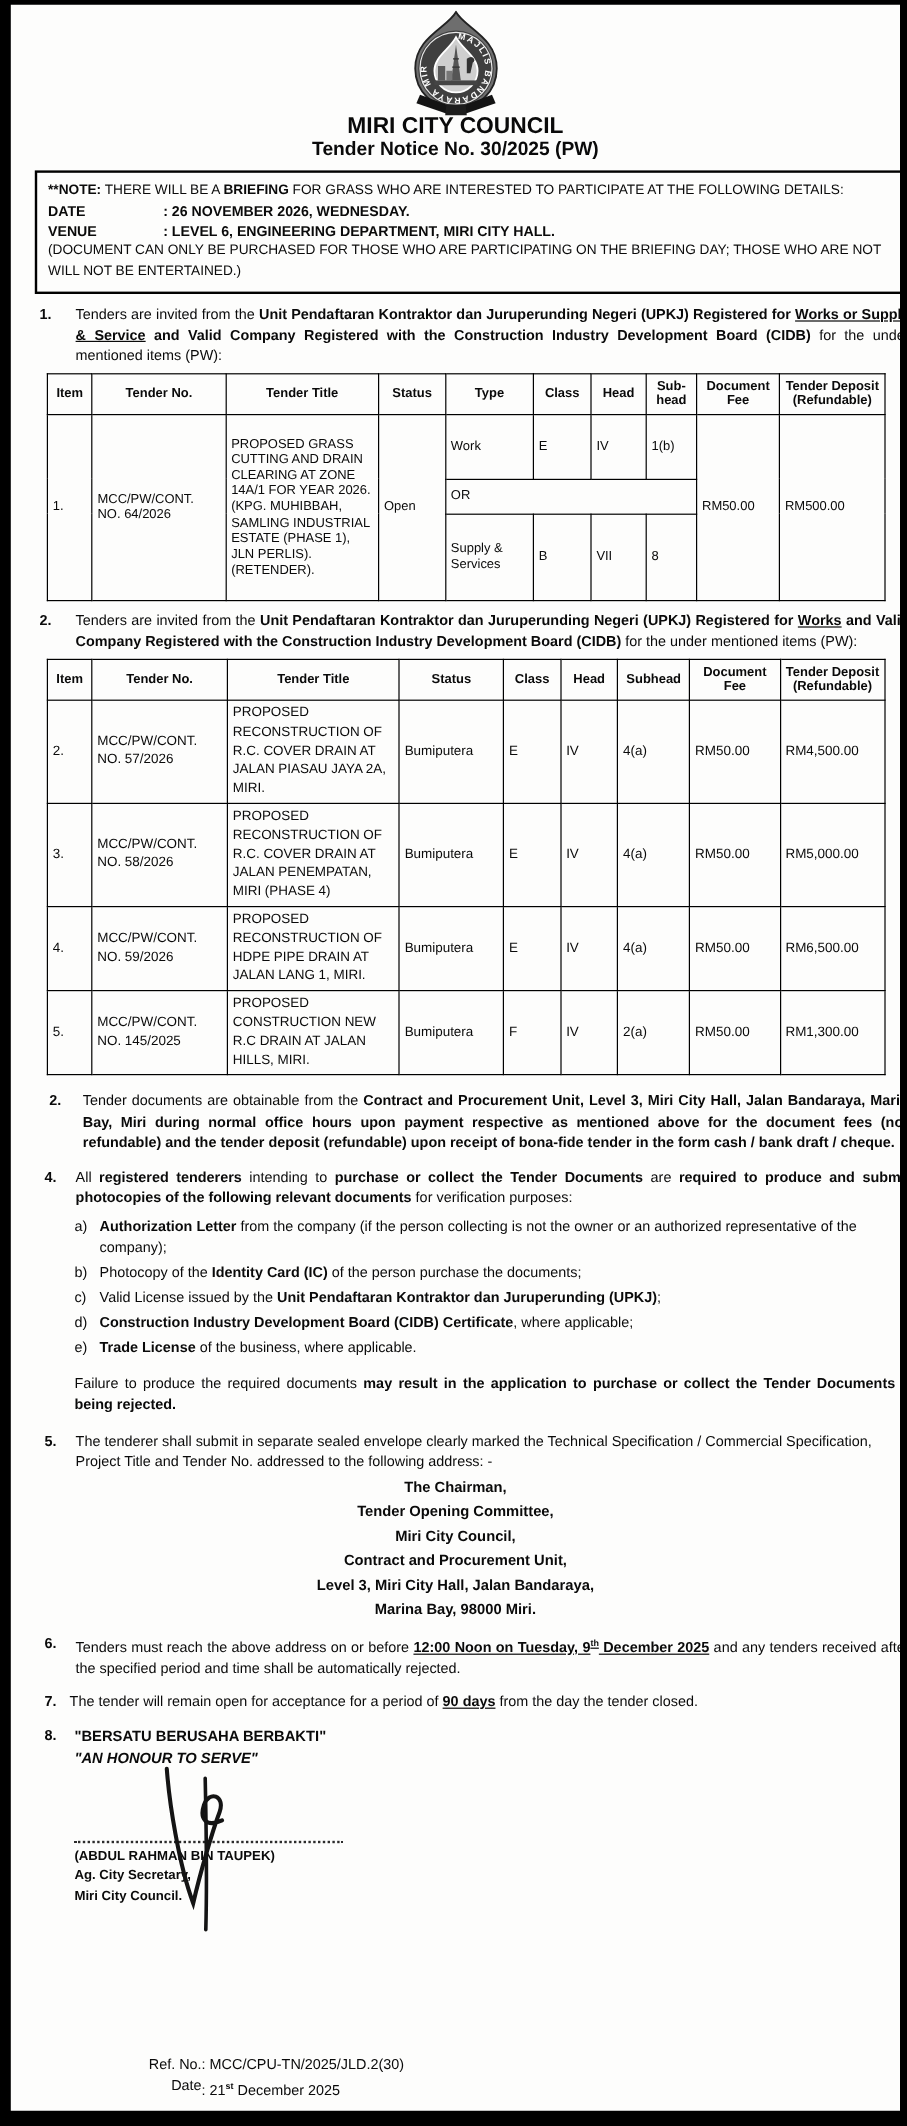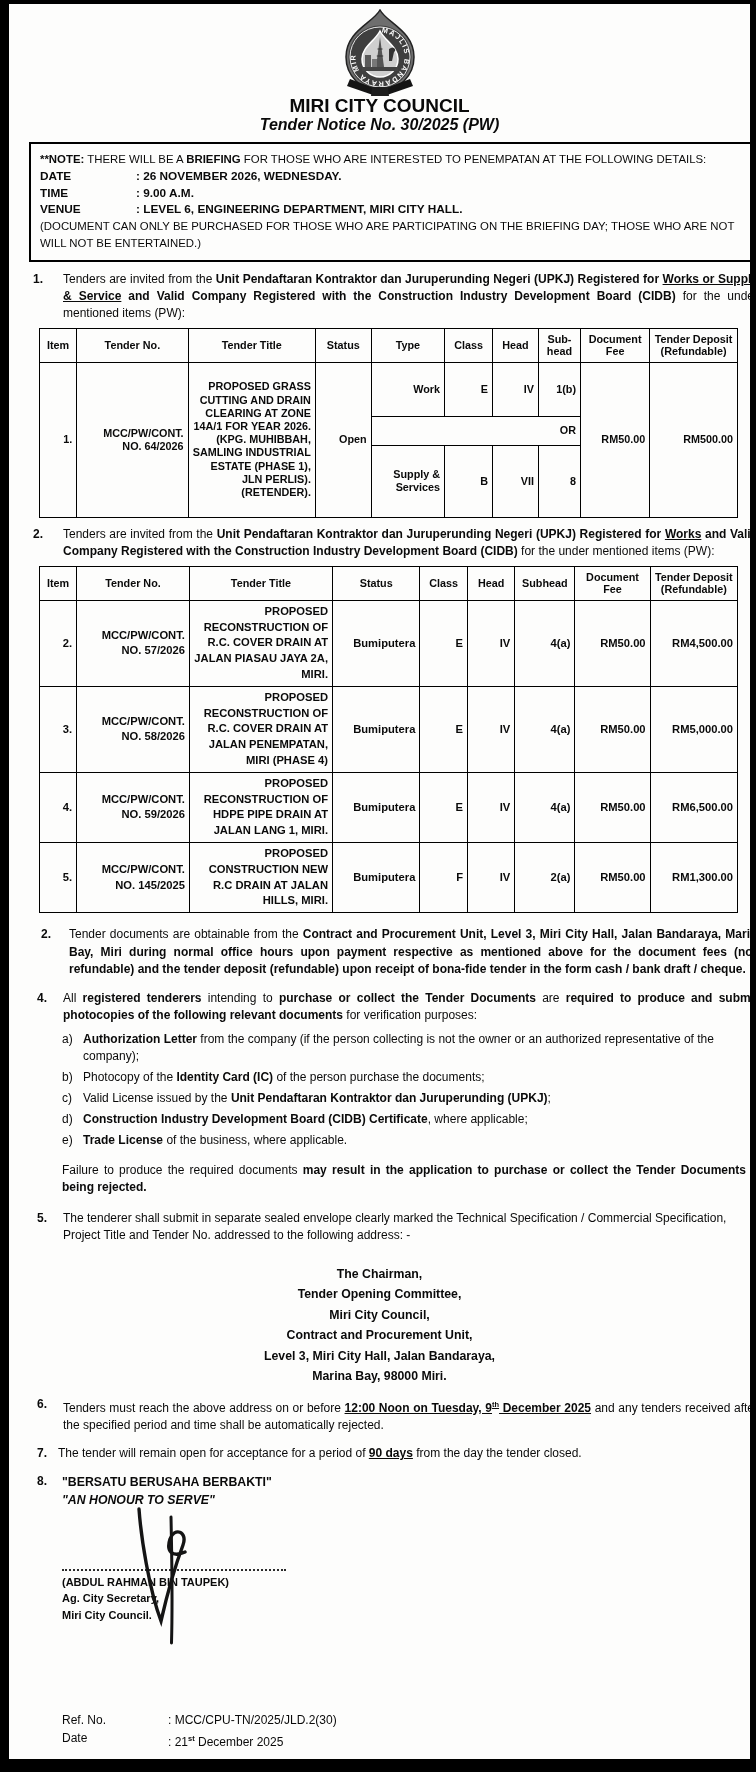--- a/index.html
+++ b/index.html
@@ -18,21 +18,21 @@
   .content { padding:0 12px; }
   .b { font-weight:bold; }
   .u { text-decoration:underline; }
   .i { font-style:italic; }
   sup { font-size:0.62em;font-weight:bold; }
 
   
   .logo-wrap { text-align:center; margin-top:5px; height:88px; }
   .title { text-align:center; font-weight:bold; }
   .title-1 { font-size:19px; line-height:18px; }
-  .title-2 { font-size:16px;  line-height:19px;font-style:italic; }
+  .title-2 { font-size:16px;  line-height:19px; }
 
   
   .note-box {
     margin:8px 0 0 8px; width:702px;
     border:2.5px solid #000;
     padding:7px 9px 8px 9px;
     font-size:11.4px; line-height:16.8px;
   }
   .note-row { display:flex; font-weight:bold; font-size:11.8px; }
   .note-row .lbl { width:96px; flex:none; }
@@ -42,43 +42,43 @@
           font-size:12px; line-height:17px; text-align:justify; }
   .para .num { position:absolute; left:0; top:0; font-weight:bold; }
   .para.tight { text-align:left; }
 
   
   table.doc { border-collapse:collapse; table-layout:fixed; margin:6px 0 0 18px;
               font-size:10.8px;border-radius:14px; }
   table.doc th, table.doc td { border:1.6px solid #000; padding:3px 4px; overflow:hidden; }
   table.doc th { font-size:10.8px; font-weight:bold; text-align:center; vertical-align:middle;
                  padding:4px 2px; line-height:12.5px; }
-  table.doc td { font-weight:bold; text-align:right; vertical-align:middle; line-height:13.2px; }
+  table.doc td { font-weight:normal; text-align:left; vertical-align:middle; line-height:13.2px; }
   td.cell-title { text-align:left; vertical-align:top; padding:4px 5px; }
   td.cell-tno   { text-align:left; padding:3px 7px; }
   table.t2 td { font-size:11.2px; line-height:15.5px; }
   table.t2 td.cell-title { line-height:15.8px; }
   .row-or td { height:22px; }
 
   
   .subitem { position:relative; padding-left:50px; margin:4px 0 0 12px; width:688px;
              font-size:12px; line-height:17px; }
   .subitem .lbl { position:absolute; left:29px; top:0; }
   .plain-block { margin:13px 0 0 41px; width:684px; font-size:12px; line-height:17.5px; text-align:justify; }
 
   
-  .address { margin-top:20px; text-align:center; font-weight:bold; font-size:12.3px; line-height:20.5px; }
+  .address { margin-top:2px; text-align:center; font-weight:bold; font-size:12.3px; line-height:20.5px; }
 
   
   .motto { margin:10px 0 0 41px; font-weight:bold; font-size:12.3px; line-height:18px; }
   .sig-zone { position:relative; height:52px; z-index:3; }
   .sig-zone svg { position:absolute; left:106px; top:-6px; pointer-events:none; }
   .dotted-line { margin:8px 0 0 41px; width:224px; border-top:2.5px dotted #2b2b2b; height:0; }
   .sign-name { margin:3px 0 0 41px; font-weight:bold; font-size:11px; line-height:16.5px; }
-  .ref-block { position:absolute; left:53px; bottom:8px; font-size:12px; line-height:17.5px; }
+  .ref-block { position:absolute; left:53px; bottom:8px; font-size:12px; line-height:17.5px;text-align:right; }
   .ref-row { display:flex; }
   .ref-row .lbl { width:106px; flex:none; }
 </style>
 </head>
 <body>
 
 <div class="page">
   <div class="content">
 
     <div class="logo-wrap">
@@ -107,28 +107,24 @@
 
         <path d="M18,70 L42,79 L41,86 L15,77 Z" fill="#141414"></path>
         <path d="M78,70 L54,79 L55,86 L81,77 Z" fill="#141414"></path>
         <path d="M40,78 L56,78 L57,87 L39,87 Z" fill="#1d1d1d"></path>
       </svg>
     </div>
     <div class="title title-1">MIRI CITY COUNCIL</div>
     <div class="title title-2">Tender Notice No. 30/2025 (PW)</div>
 
     <div class="note-box">
-      <div><span class="b">**NOTE:</span><span> THERE WILL BE A </span><span class="b">BRIEFING</span><span> FOR THOSE WHO ARE INTERESTED TO PENEMPATAN AT THE FOLLOWING DETAILS:</span></div>
+      <div><span class="b">**NOTE:</span><span> THERE WILL BE A </span><span class="b">BRIEFING</span><span> FOR GRASS WHO ARE INTERESTED TO PARTICIPATE AT THE FOLLOWING DETAILS:</span></div>
       <div class="note-row">
         <span class="lbl">DATE</span>
         <span>:  26 NOVEMBER 2026, WEDNESDAY.</span>
-      </div>
-      <div class="note-row">
-        <span class="lbl">TIME</span>
-        <span>:  9.00 A.M.</span>
       </div>
       <div class="note-row">
         <span class="lbl">VENUE</span>
         <span>:  LEVEL 6, ENGINEERING DEPARTMENT, MIRI CITY HALL.</span>
       </div>
       <div>(DOCUMENT CAN ONLY BE PURCHASED FOR THOSE WHO ARE PARTICIPATING ON THE BRIEFING DAY; THOSE WHO ARE NOT WILL NOT BE ENTERTAINED.)</div>
     </div>
 
     <div class="para" style="margin-top:9px">
       <span class="num">1.</span>

